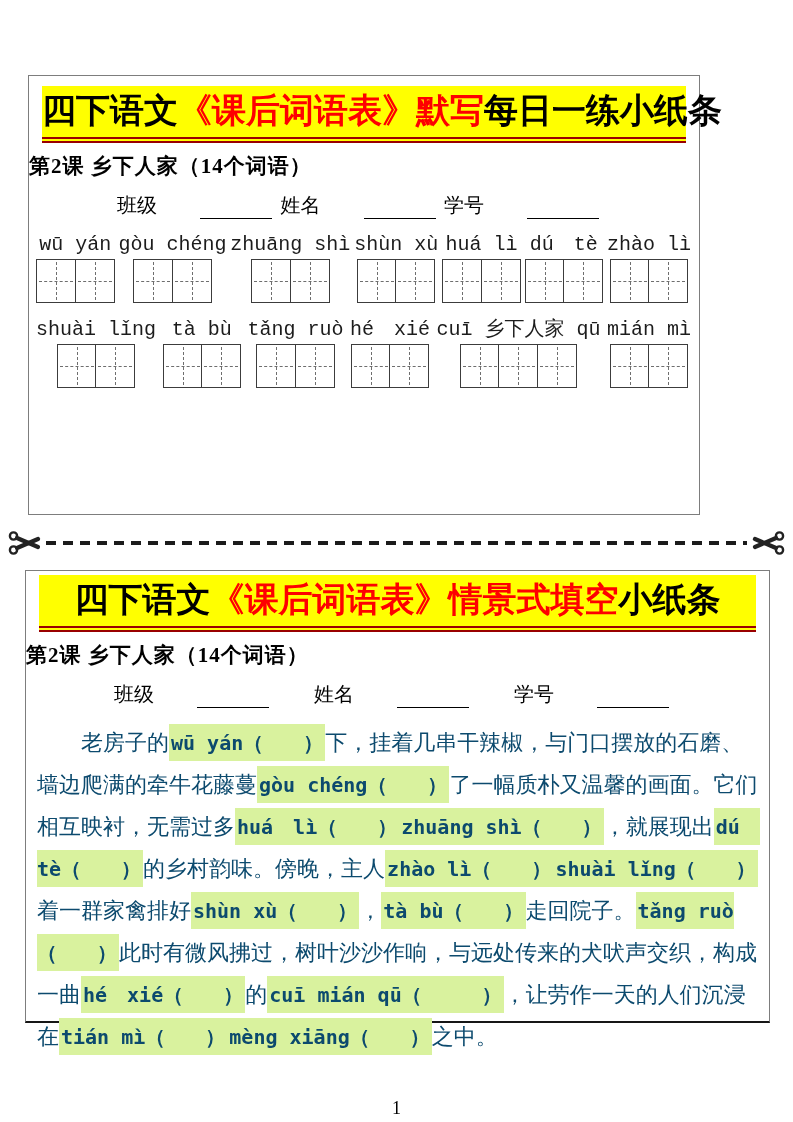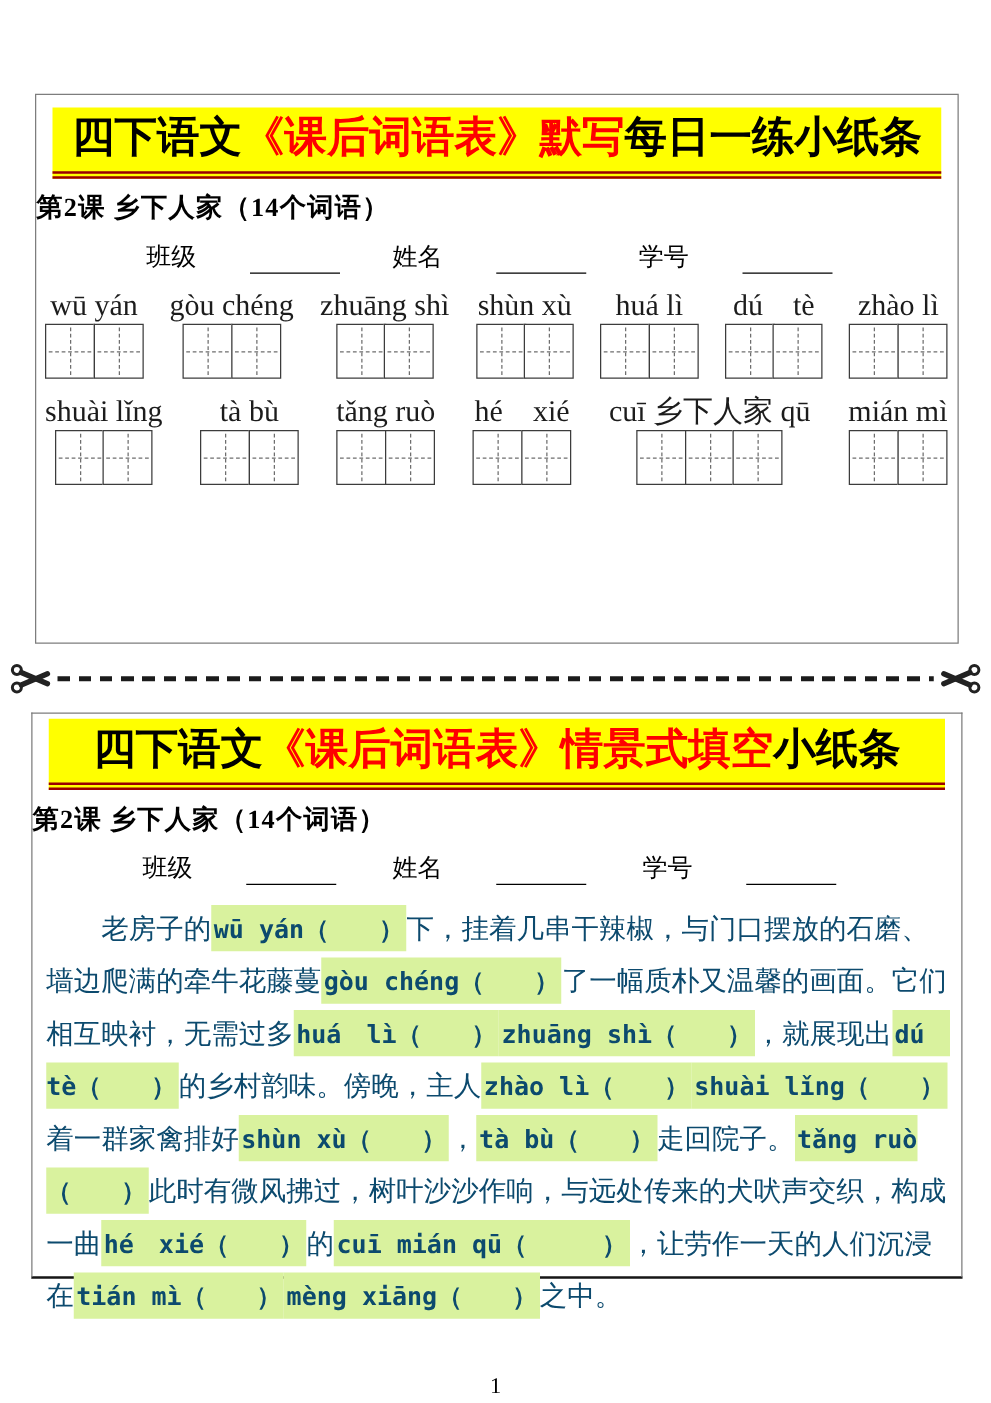--- a/index.html
+++ b/index.html
@@ -2,21 +2,21 @@
 <html style="--band-yellow: #ffff00; --title-red: #fe0000; --underline-red: #990000; --highlight-green: #d9f29e;"><head>
 <meta charset="utf-8">
 <style>
   * { margin:0; padding:0; box-sizing:border-box; }
   html,body { background:#fff; }
   body {
     width:793px; height:1122px; position:relative;
     font-family:"Liberation Serif", serif; color:#000;
   }
   .card {
-    position:absolute; left:28px; width:739px;
+    position:absolute; left:28px; width:672px;
     border:1px solid #7d7d7d; background:#fff;
   }
   #card1 { top:75px; height:440px; }
   #card2 { top:570px; left:25px; width:745px; height:453px; border-bottom:2px solid #161616; }
 
   .title-band {
     margin:10px 13px 0 13px; padding:2px 0 3px 0;
     background:var(--band-yellow,#ffff00);
     border-bottom:6px double var(--underline-red,#990000);
     text-align:center; white-space:nowrap;
@@ -40,21 +40,21 @@
     display:inline-block; width:72px; height:1em;
     border-bottom:1.5px solid #000; margin-left:2px;
   }
 
   
   .word-rows { margin:14px 8px 0 7px; }
   .word-row { display:flex; justify-content:space-between; margin-bottom:15px; }
   .word-row.single { justify-content:flex-start; }
   .word-group { display:flex; flex-direction:column; align-items:center; }
   .pinyin {
-    font-family:Liberation Serif, serif; font-size:24px; color:#1c1c1c;
+    font-family:Liberation Mono, monospace; font-size:20px; color:#1c1c1c;
     white-space:nowrap; line-height:24px; margin-bottom:2px;
   }
   .grid { display:flex; }
   .cell {
     width:40px; height:44px; border:1.5px solid #3c3c3c;
     margin-left:-1.5px; position:relative; background:#fff;
   }
   .cell:first-child { margin-left:0; }
   .cell::before {
     content:""; position:absolute; left:50%; top:2px; bottom:2px;

